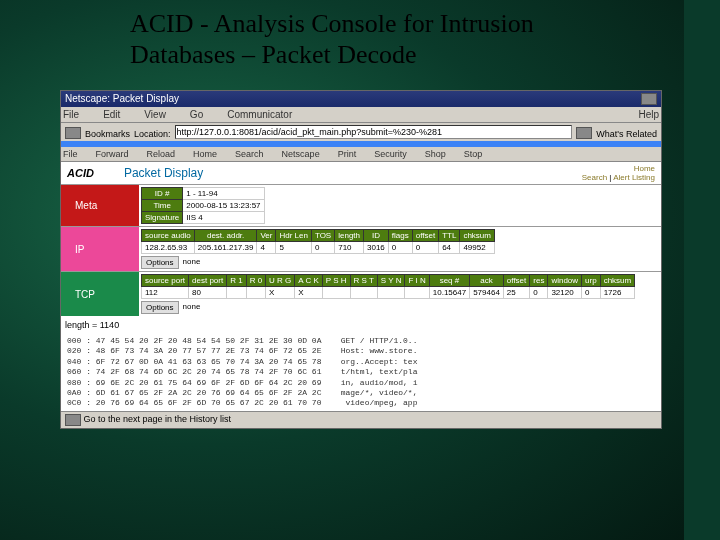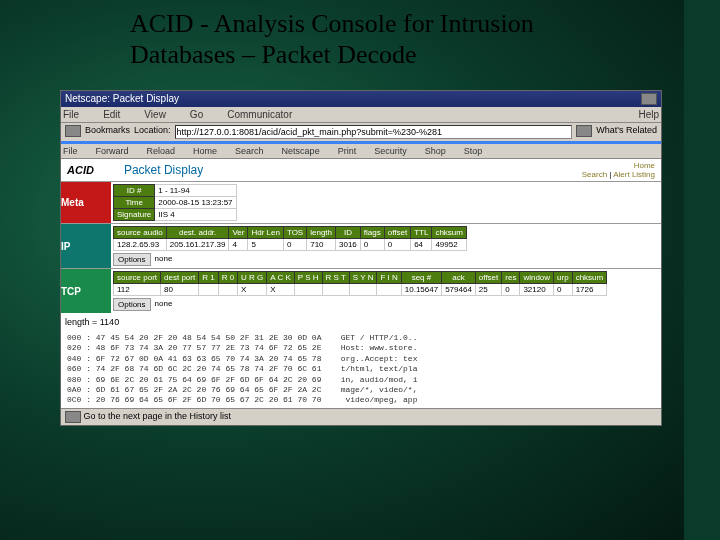--- a/index.html
+++ b/index.html
@@ -2,33 +2,33 @@
 <html><head>
 <meta charset="utf-8">
 <style>
 body{margin:0;font-family:Arial,sans-serif;font-size:10px;background:#0a3a2a}
 .slide{width:684px;height:540px;background:radial-gradient(ellipse at 30% 40%,#1a6b4a 0%,#0a3a2a 50%,#041a12 100%);position:relative}
 .title{font-family:'Times New Roman',serif;font-size:26px;color:#000;background:transparent;padding:8px 0 4px 130px;line-height:1.2}
 .browser{position:absolute;left:60px;top:90px;width:600px;background:#c0c0c0;border:1px solid #666}
 .titlebar{background:linear-gradient(#2a3a7a,#1a2a6a);color:#fff;padding:2px 4px;font-size:10px;display:flex;justify-content:space-between}
 .menubar{background:#d4d0c8;padding:2px;display:flex;gap:24px;font-size:10px;color:#333;border-bottom:1px solid #888}
 .menubar span:last-child{margin-left:auto}
-.urlbar{background:#d4d0c8;padding:2px 4px;display:flex;gap:4px;align-items:flex-start;font-size:9px;border-bottom:3px solid #3b82f6}
+.urlbar{background:#d4d0c8;padding:2px 4px;display:flex;gap:4px;align-items:flex-end;font-size:9px;border-bottom:6px solid #3b82f6}
 .urlbar input{flex:1;font-size:9px;padding:1px;border:1px inset #888}
 .navbar{background:#d4d0c8;padding:2px;display:flex;gap:18px;font-size:9px;color:#333;border-bottom:1px solid #888}
 .content{background:#fff}
 .pheader{display:flex;align-items:center;padding:2px 6px}
 .pheader .acid{font-weight:bold;font-size:11px;font-style:italic;margin-right:30px}
 .pheader .ptitle{font-size:12px;color:#0369a1;}
 .pheader .rlinks{margin-left:auto;text-align:right;font-size:8px}
 .pheader .rlinks a{color:#8a7a2a}
 .section{display:flex;border-top:1px solid #999}
-.slabel{width:50px;color:#fff;font-weight:bold;font-size:10px;padding:8px 0;display:flex;align-items:center}
+.slabel{width:50px;color:#fff;font-weight:normal;font-size:10px;padding:8px 14px;display:flex;align-items:center}
 .meta .slabel{background:#c41818}
-.ip .slabel{background:#0f766e}
+.ip .slabel{background:#ec4899}
 .tcp .slabel{background:#1a8a4a}
 .sbody{flex:1;padding:2px}
 table{border-collapse:collapse;font-size:8px}
 th{background:#4d7c0f;color:#fff;padding:1px 3px;font-weight:normal;border:1px solid #333;white-space:nowrap}
 td{padding:1px 3px;border:1px solid #ccc;background:#fff;white-space:nowrap}
 .optrow{display:flex;margin-top:2px}
 .optlabel{background:#e0e0e0;padding:1px 4px;font-size:8px;border:1px solid #999}
 .optval{padding:1px 4px;font-size:8px}
 .payload{padding:4px;font-size:9px}
 .hexdump{font-family:'Courier New',monospace;font-size:8px;white-space:pre;padding:2px 6px;line-height:1.3;color:#333}

